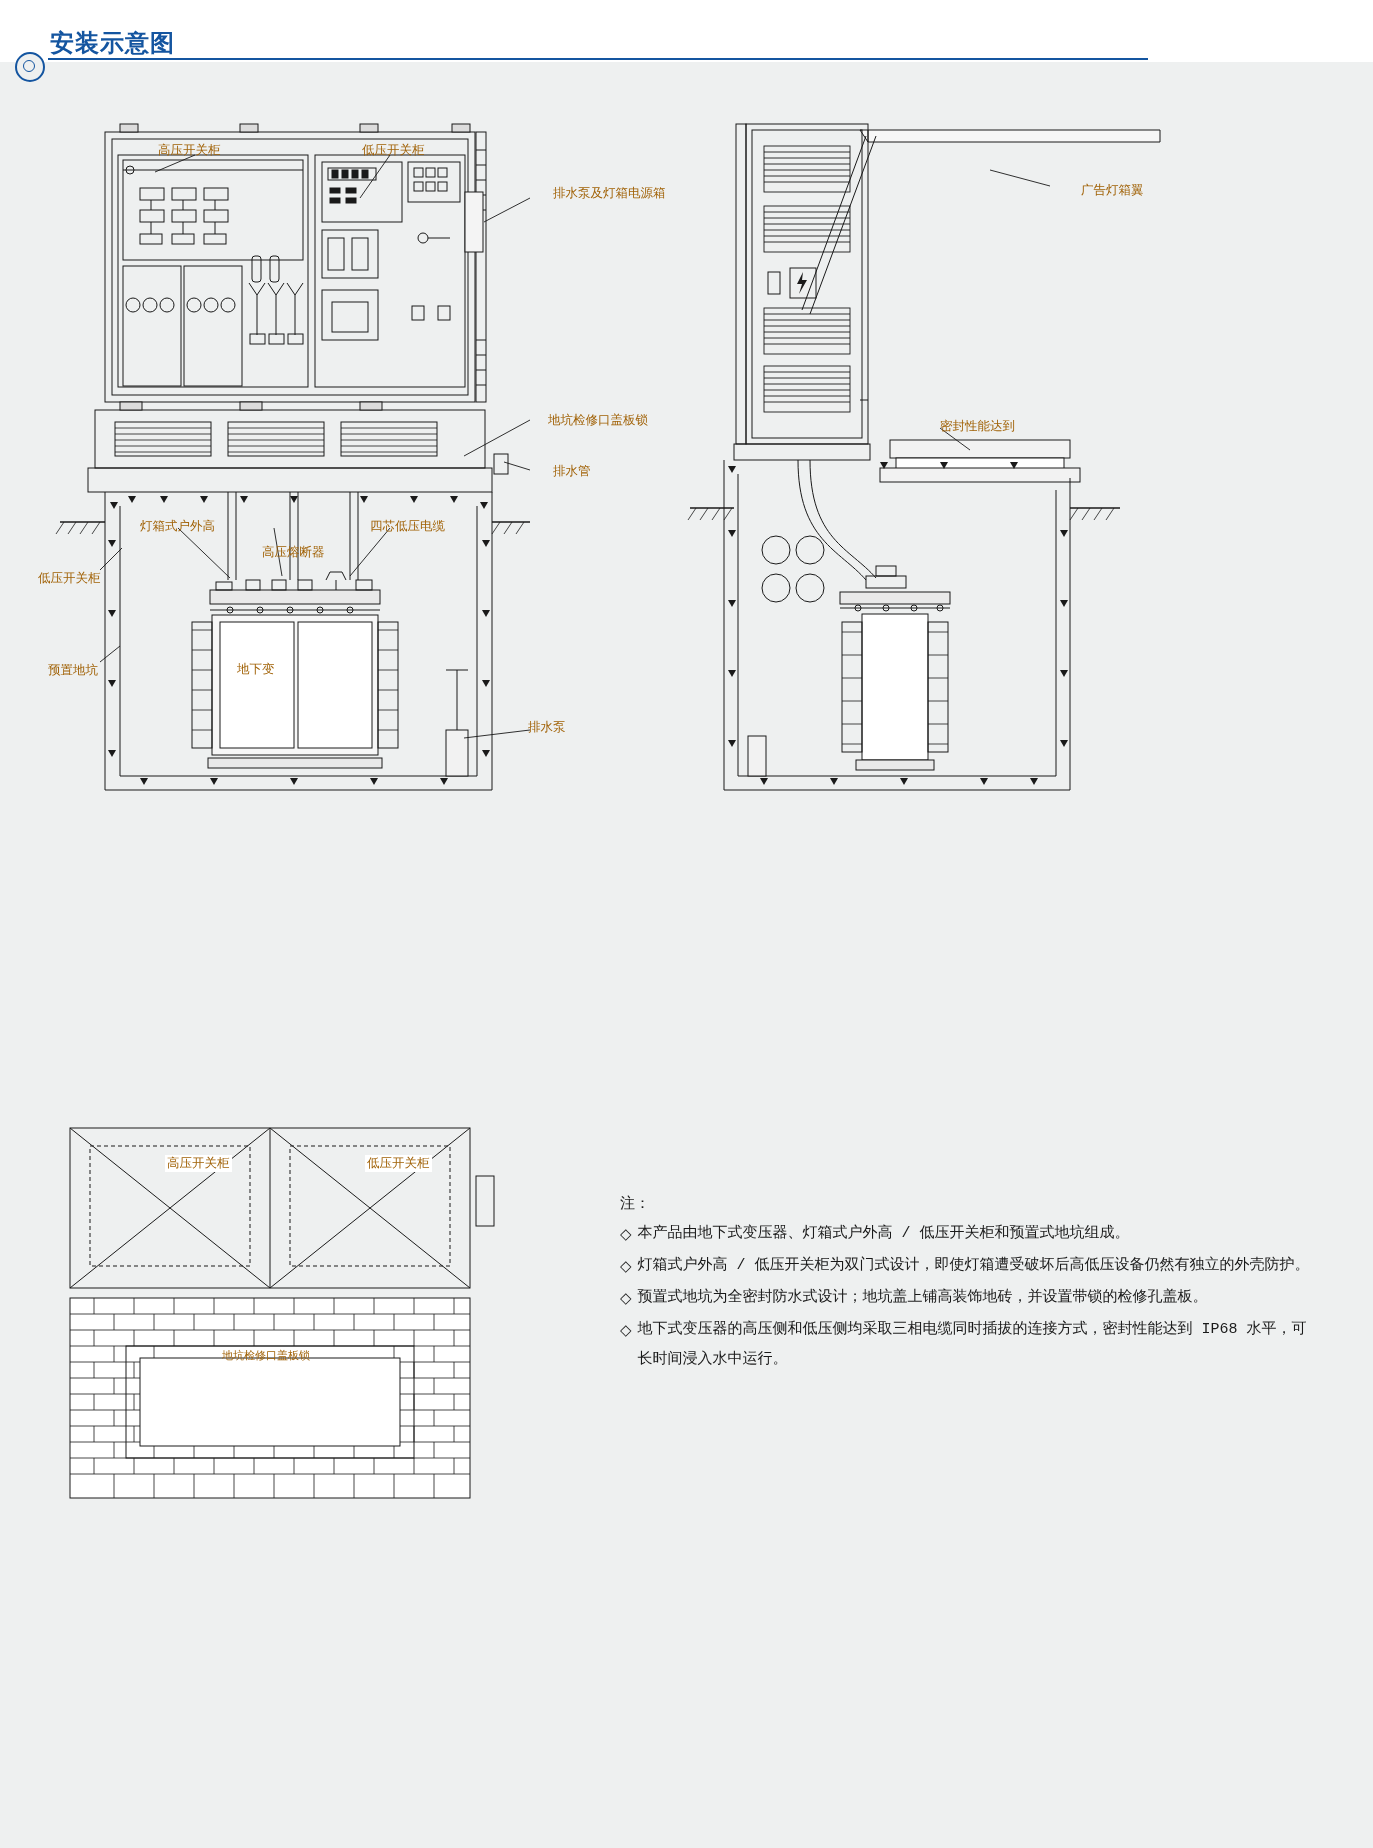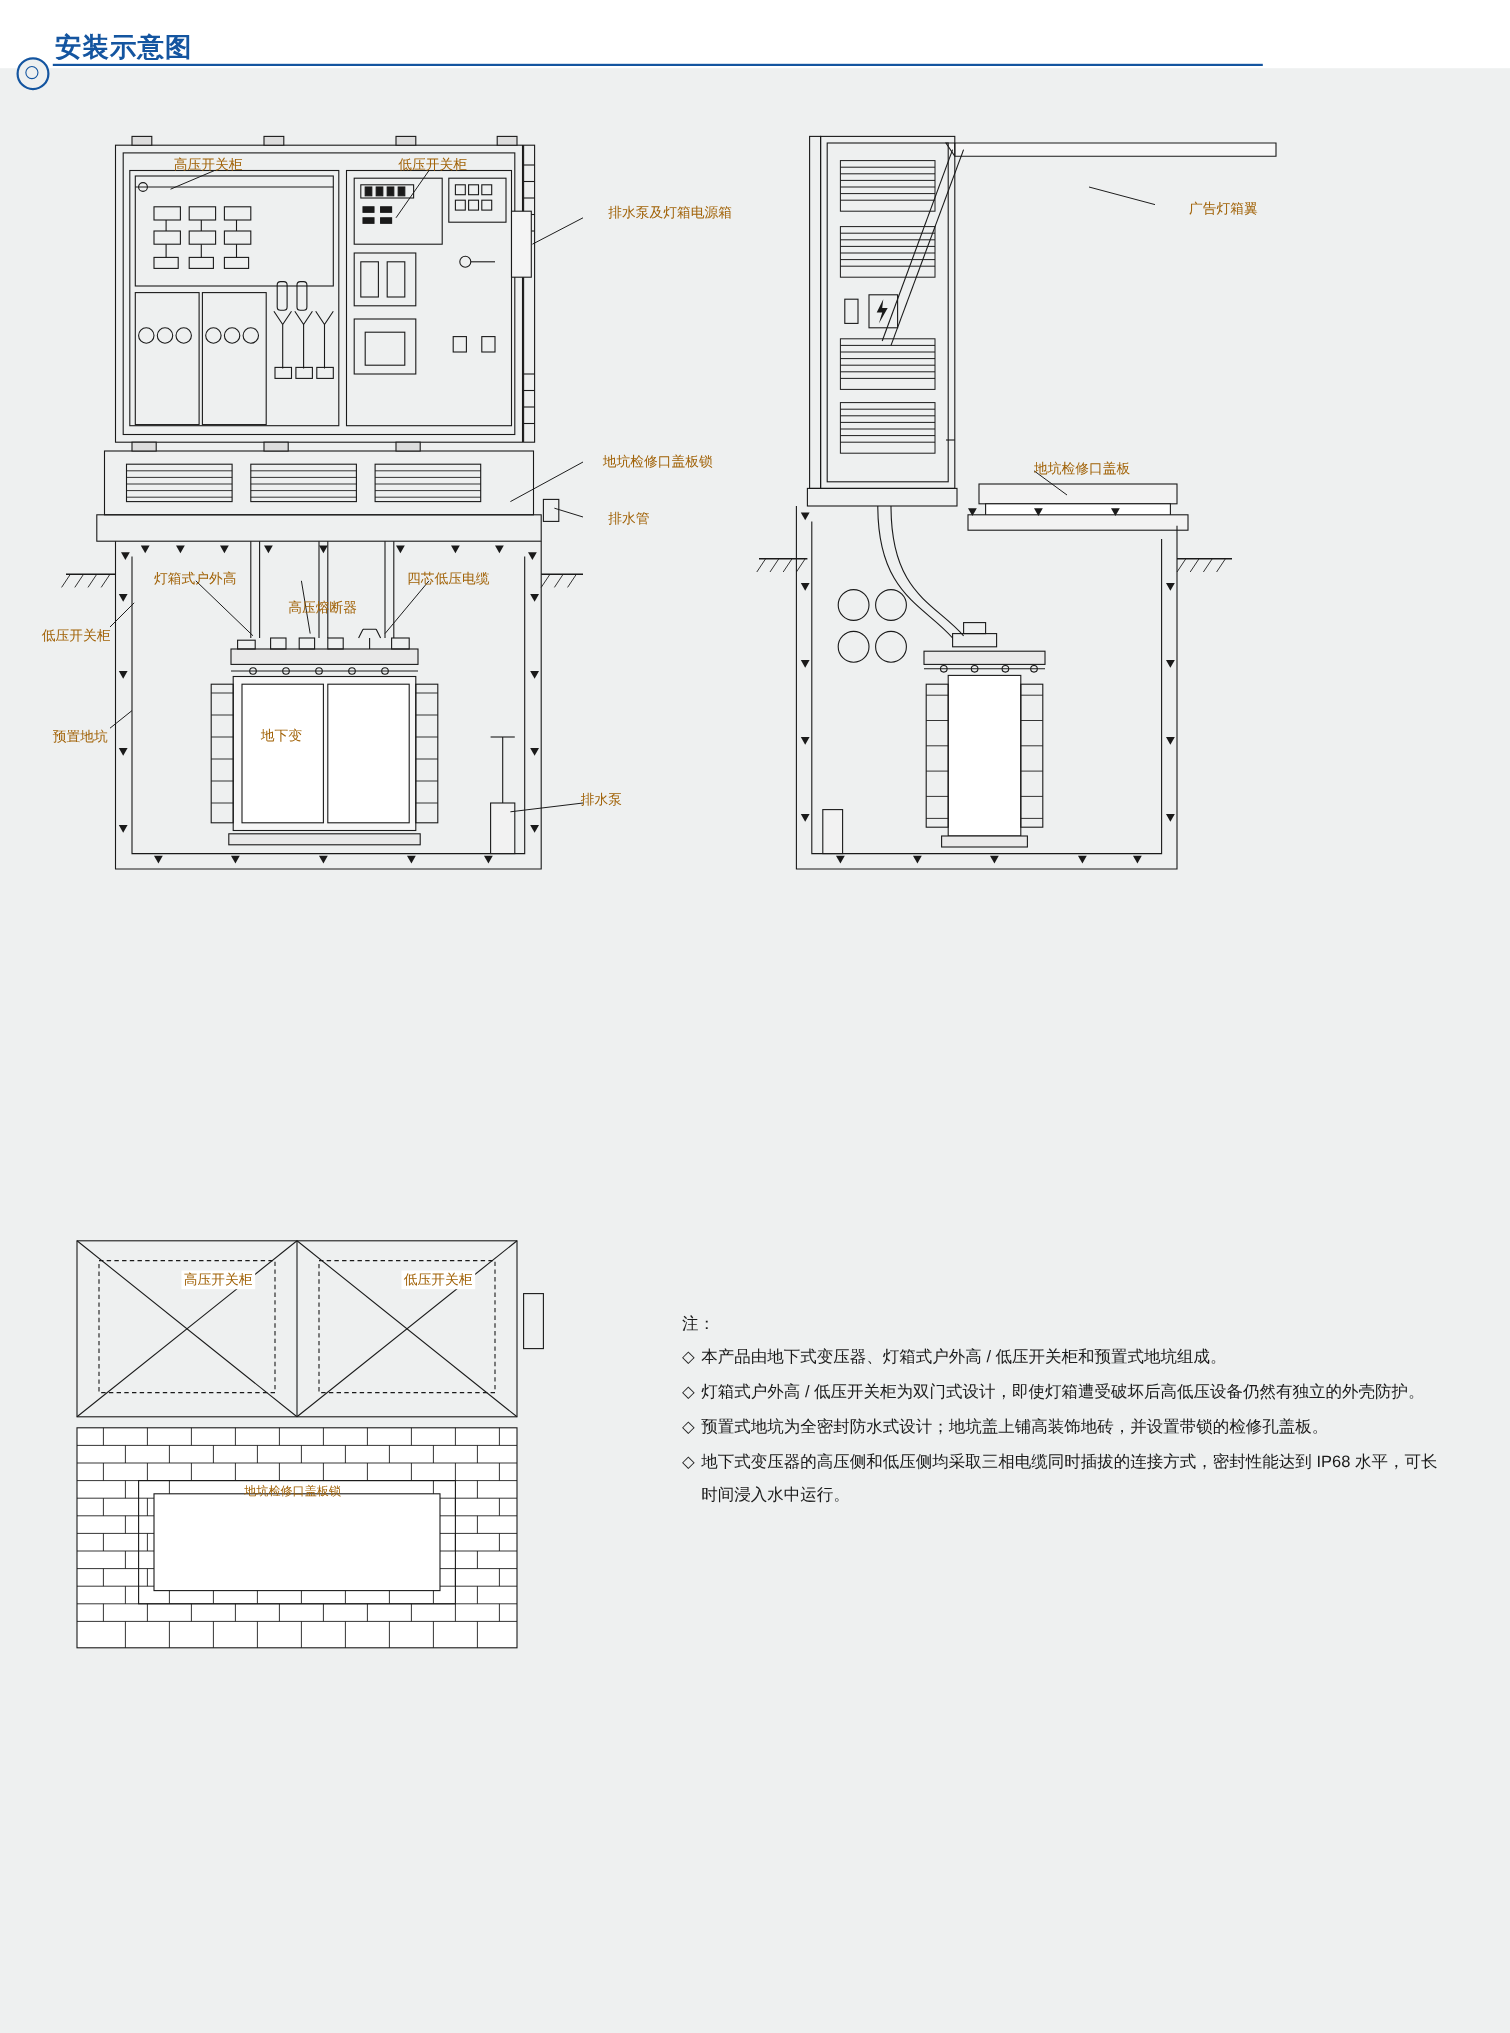--- a/index.html
+++ b/index.html
@@ -36,21 +36,21 @@
   
   .notes{
     position:absolute;left:620px;top:1194px;width:700px;
   }
   .notes-title{font-size:15px;margin-bottom:6px;}
   .note-item{
     font-size:15px;line-height:30px;text-indent:0;margin-bottom:2px;
     display:flex;gap:6px;
   }
   .note-dia{flex:0 0 auto;}
-  .note-txt{flex:1 1 auto;}
+  .note-txt{flex:1 1 auto;font-family:Liberation Mono, monospace;}
 </style>
 </head>
 <body>
 
 <div class="page-header"></div>
 <div class="header-ring"></div>
 <div class="header-rule"></div>
 <div class="header-title">安装示意图</div>
 
 <svg width="620" height="760" style="left:60px;top:110px;">
@@ -426,21 +426,21 @@
 </svg>
 
 <svg width="620" height="760" style="left:690px;top:110px;">
   <g stroke="#1a1a1a" stroke-width="0.9" fill="none">
     <line x1="300" y1="60" x2="360" y2="76"></line>
     <line x1="280" y1="340" x2="250" y2="318"></line>
   </g>
 </svg>
 <div class="lbl" style="left:1081px;top:182px;">广告灯箱翼</div>
 
-<div class="lbl" style="left:940px;top:418px;">地坑检修口盖板</div>
+<div class="lbl" style="left:940px;top:418px;">密封性能达到</div>
 
 <svg width="520" height="390" style="left:60px;top:1120px;">
   <g fill="none" stroke="#1a1a1a" stroke-width="1">
 
     <rect x="10" y="8" width="400" height="160"></rect>
     <line x1="210" y1="8" x2="210" y2="168"></line>
     <line x1="10" y1="8" x2="210" y2="168"></line>
     <line x1="210" y1="8" x2="10" y2="168"></line>
     <line x1="210" y1="8" x2="410" y2="168"></line>
     <line x1="410" y1="8" x2="210" y2="168"></line>

